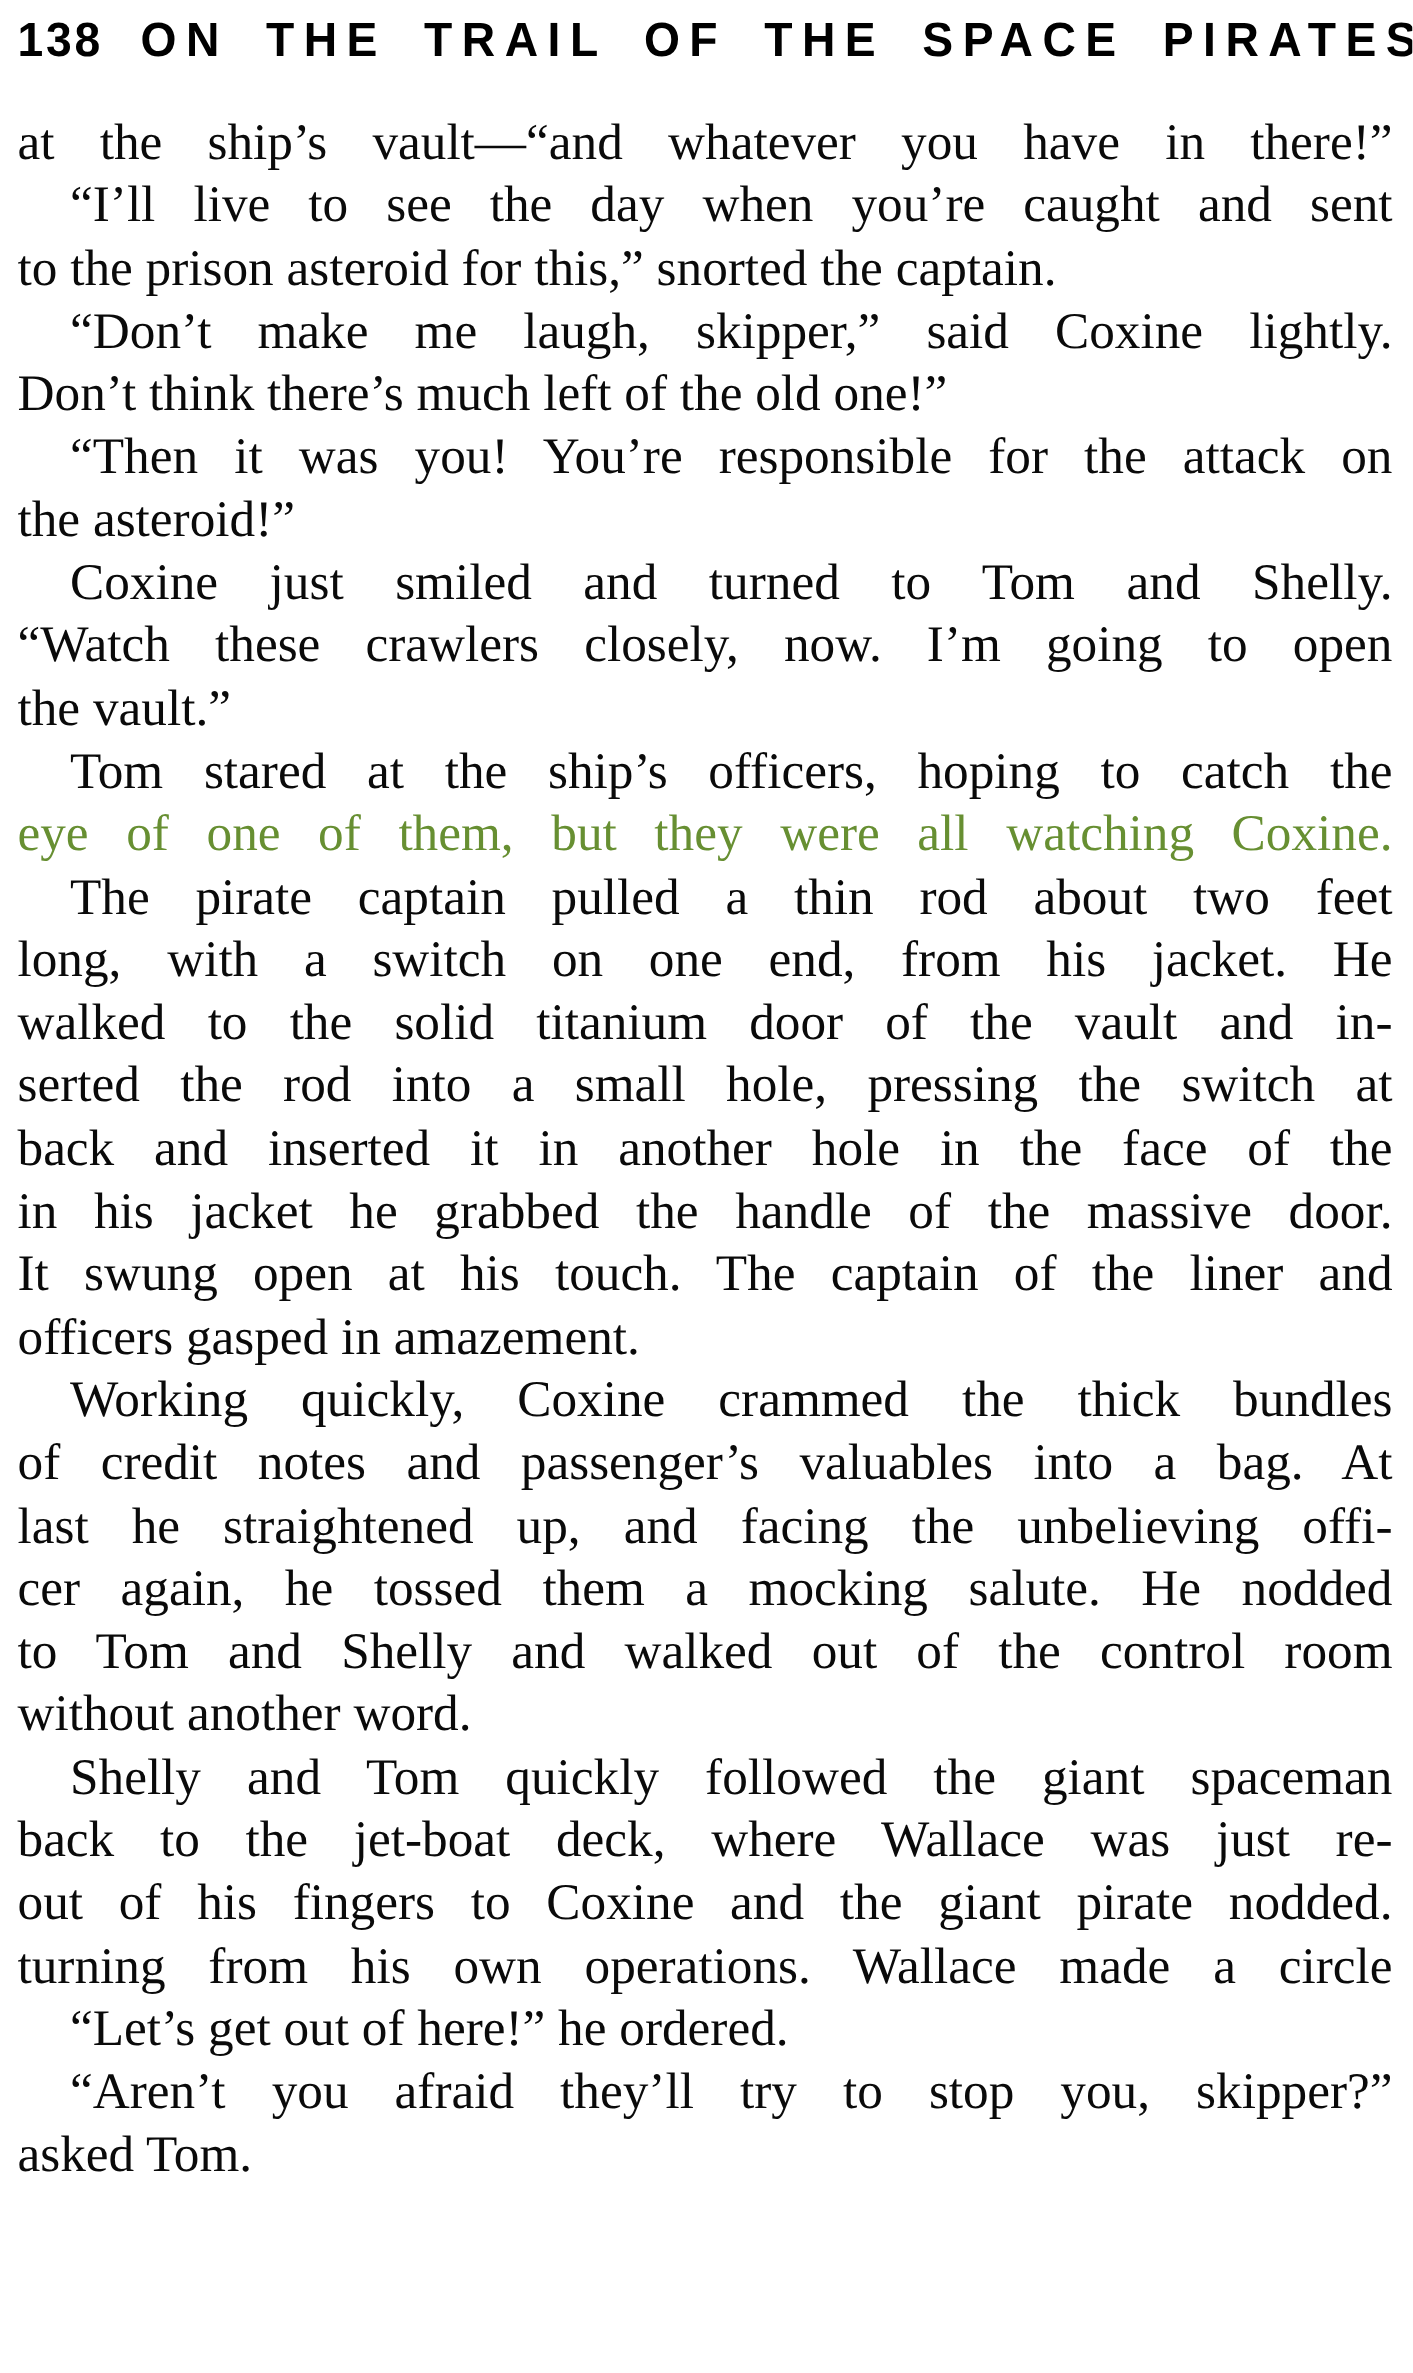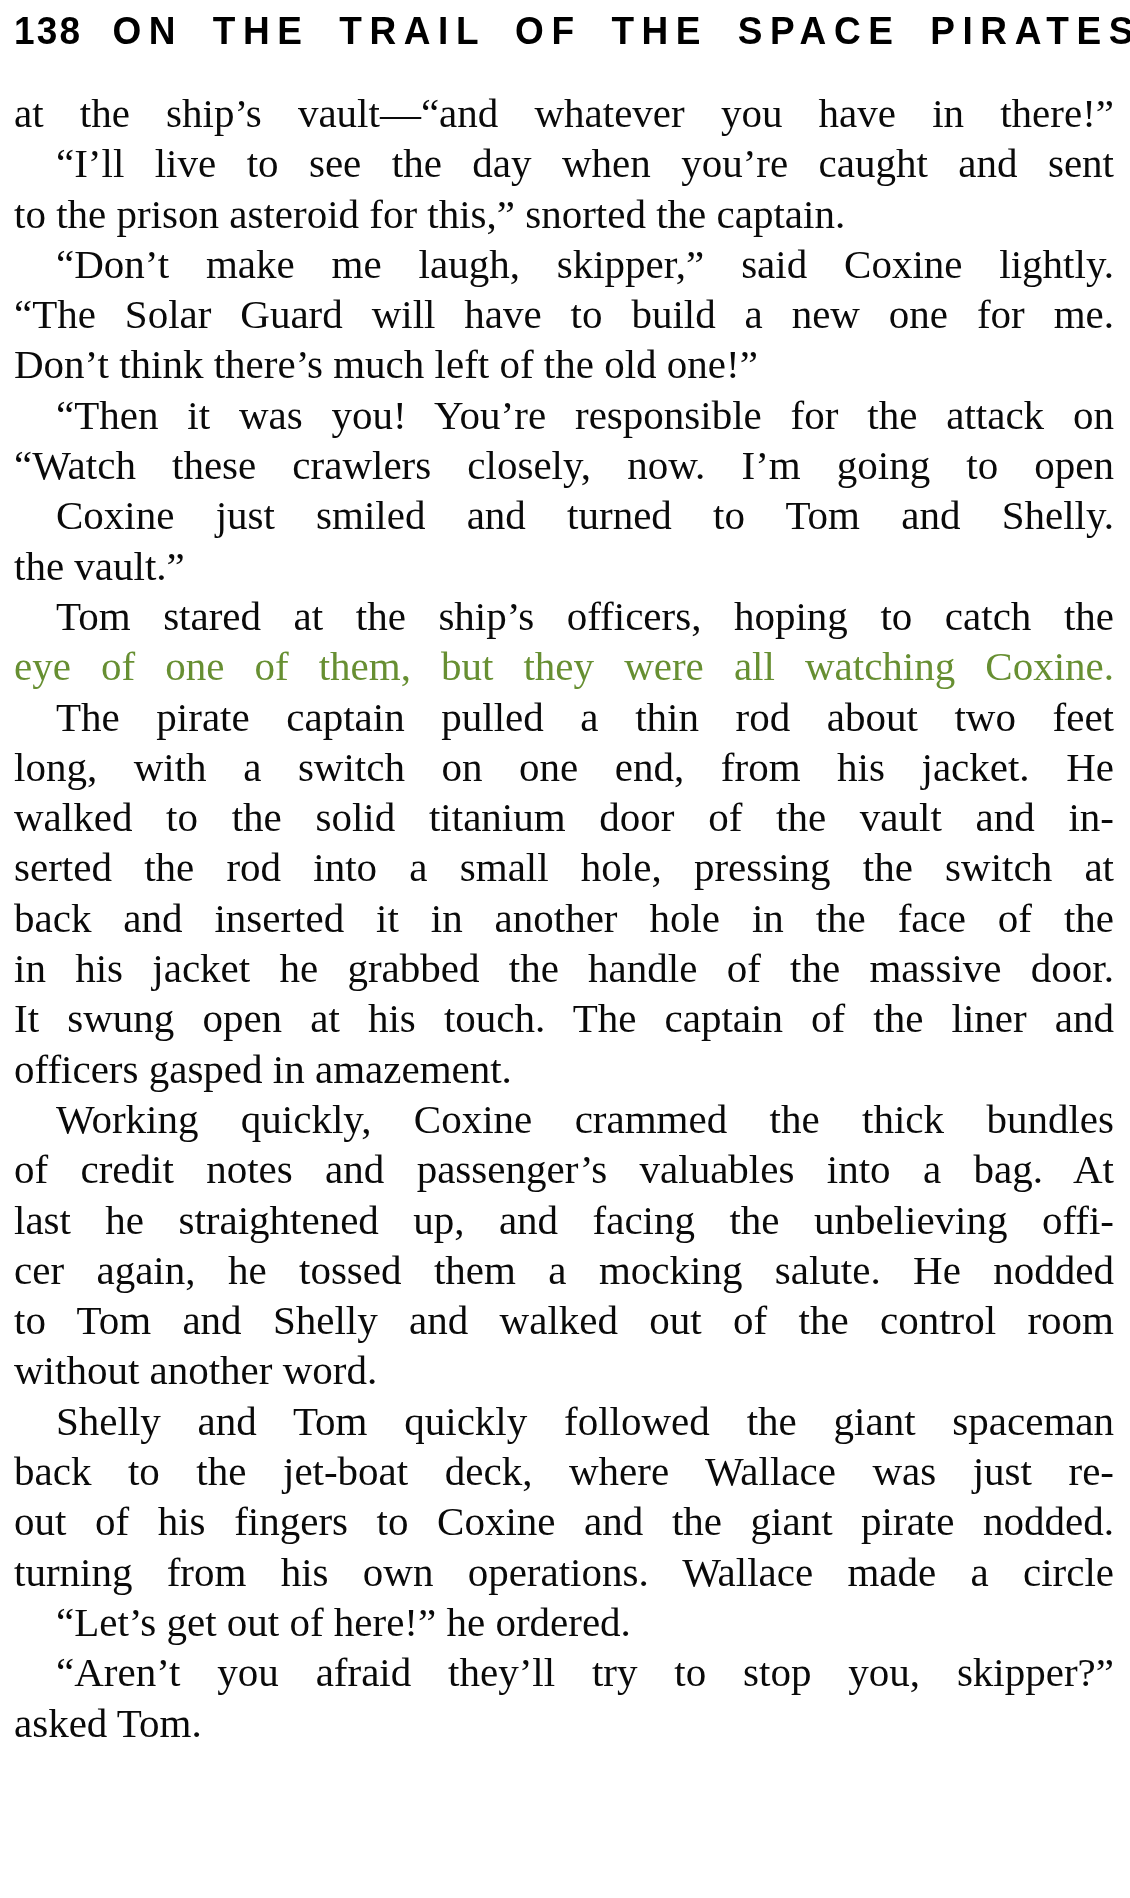--- a/index.html
+++ b/index.html
@@ -66,25 +66,25 @@
 
 <div class="page">
   <div class="page-header">
     <span class="page-number">138</span><span class="running-title">ON THE TRAIL OF THE SPACE PIRATES</span>
   </div>
   <div class="page-body">
       <div class="line just">at the ship’s vault—“and whatever you have in there!”</div>
       <div class="line indent just">“I’ll live to see the day when you’re caught and sent</div>
       <div class="line">to the prison asteroid for this,” snorted the captain.</div>
       <div class="line indent just">“Don’t make me laugh, skipper,” said Coxine lightly.</div>
-      <div class="line just">“The Solar Guard will have to build a new one for me.</div>
       <div class="line">Don’t think there’s much left of the old one!”</div>
       <div class="line indent just">“Then it was you! You’re responsible for the attack on</div>
+      <div class="line">the asteroid!”</div>
+      <div class="line indent just">Coxine just smiled and turned to Tom and Shelly.</div>
       <div class="line just">“Watch these crawlers closely, now. I’m going to open</div>
-      <div class="line indent just">Coxine just smiled and turned to Tom and Shelly.</div>
       <div class="line">the vault.”</div>
       <div class="line indent just">Tom stared at the ship’s officers, hoping to catch the</div>
       <div class="line just faded">eye of one of them, but they were all watching Coxine.</div>
       <div class="line indent just">The pirate captain pulled a thin rod about two feet</div>
       <div class="line just">long, with a switch on one end, from his jacket. He</div>
       <div class="line just">walked to the solid titanium door of the vault and in-</div>
       <div class="line just">serted the rod into a small hole, pressing the switch at</div>
       <div class="line just">back and inserted it in another hole in the face of the</div>
       <div class="line just">in his jacket he grabbed the handle of the massive door.</div>
       <div class="line just">It swung open at his touch. The captain of the liner and</div>

